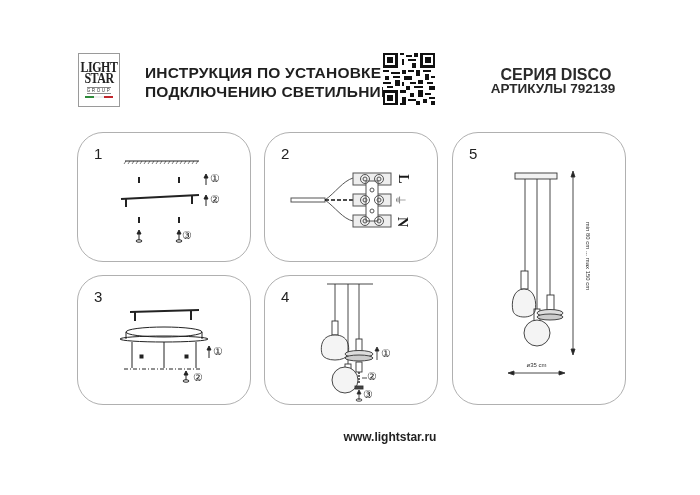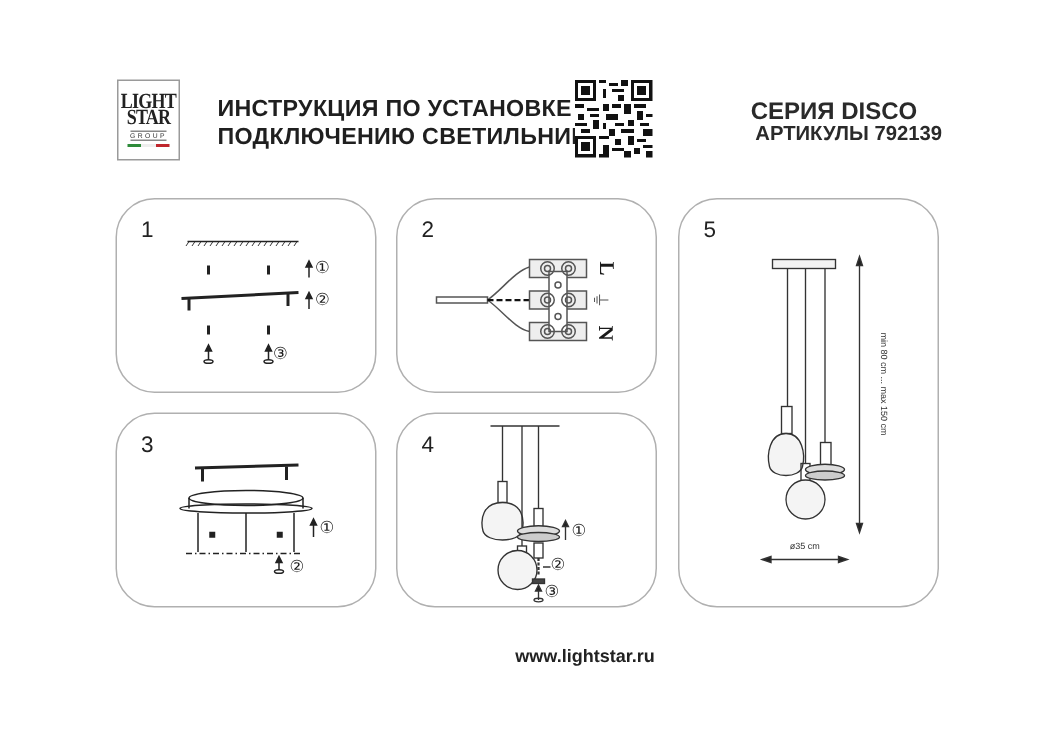--- a/index.html
+++ b/index.html
@@ -5,21 +5,21 @@
   html,body{margin:0;padding:0;background:#ffffff;}
   body{width:700px;height:495px;position:relative;overflow:hidden;font-family:"Liberation Sans",sans-serif;color:#1a1a1a;}
   .logo{position:absolute;left:78px;top:53px;width:40px;height:52px;border:1px solid #9a9a9a;background:#fff;display:flex;flex-direction:column;align-items:center;justify-content:center;}
   .logo .l1,.logo .l2{font-family:"Liberation Serif",serif;font-weight:bold;font-size:12px;line-height:11px;letter-spacing:-0.5px;color:#222;transform:scaleY(1.2);}
   .logo .l3{font-size:4.5px;letter-spacing:1.6px;color:#333;margin-top:3px;border-top:0.5px solid #888;border-bottom:0.5px solid #888;line-height:5px;}
   .logo .flag{display:flex;width:28px;height:2px;margin-top:2px;}
   .logo .flag span{flex:1;}
   .title{position:absolute;left:145px;top:63px;font-weight:bold;font-size:15.5px;line-height:19px;letter-spacing:0.2px;color:#1f1f1f;}
   .qr{position:absolute;left:383px;top:53px;width:52px;height:52px;}
   .series{position:absolute;left:496px;top:66px;width:120px;text-align:center;font-weight:bold;font-size:16px;color:#2a2a2a;}
-  .articles{position:absolute;left:478px;top:81px;width:150px;text-align:right;font-weight:bold;font-size:13.5px;color:#2a2a2a;}
+  .articles{position:absolute;left:478px;top:81px;width:150px;text-align:center;font-weight:bold;font-size:13.5px;color:#2a2a2a;}
   .panel{position:absolute;border:1.2px solid #b0b0b0;border-radius:26px;background:#fff;}
   .panel .num{position:absolute;left:16px;top:12px;font-size:15px;color:#222;}
   .panel svg{position:absolute;left:0;top:0;}
   .footer{position:absolute;left:0;width:700px;top:430px;text-align:center;font-weight:bold;font-size:12px;color:#222;padding-left:40px;}
 </style>
 </head>
 <body>
 
 <div class="logo">
   <div class="l1">LIGHT</div>

